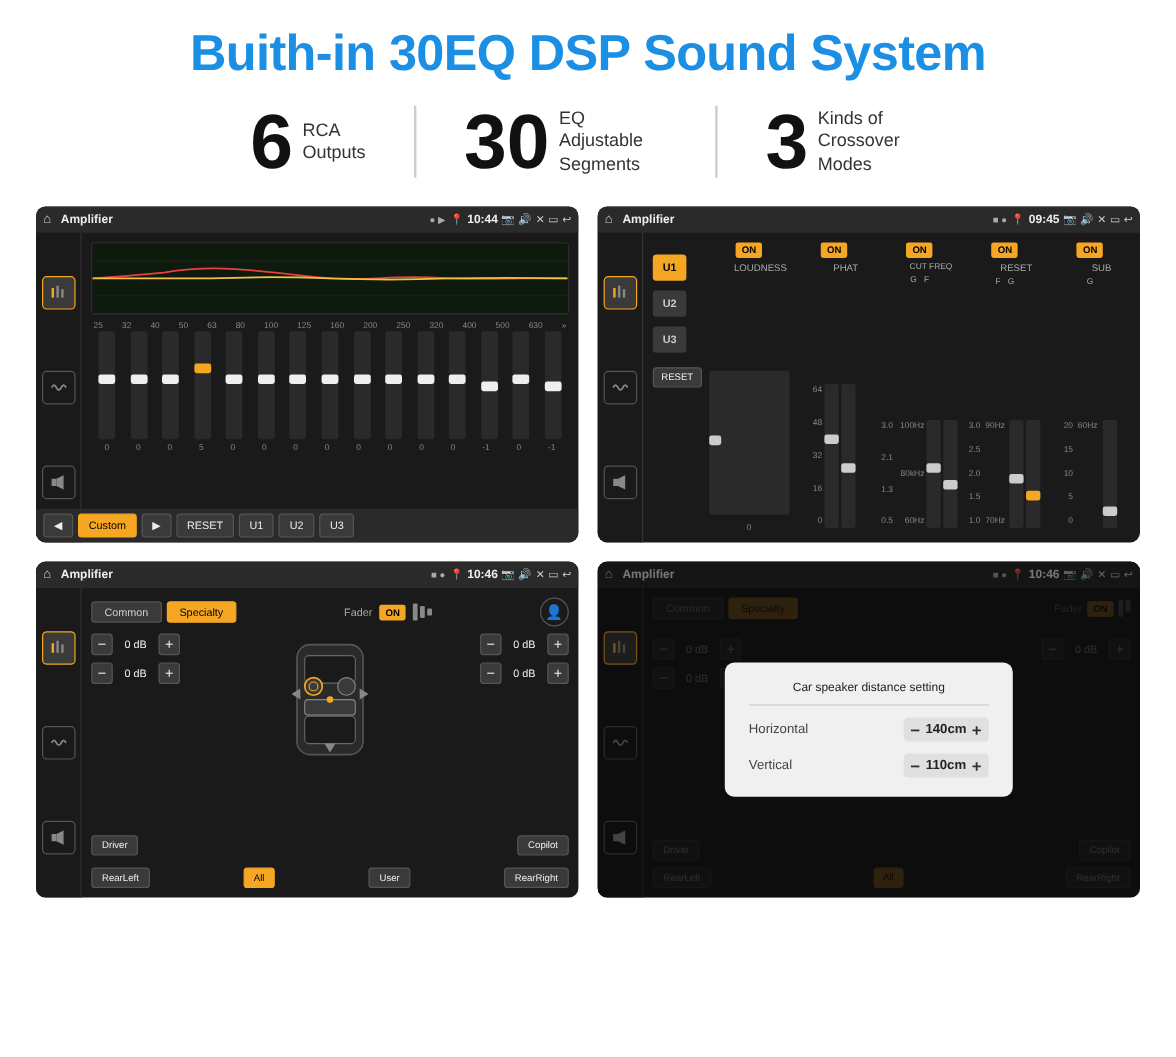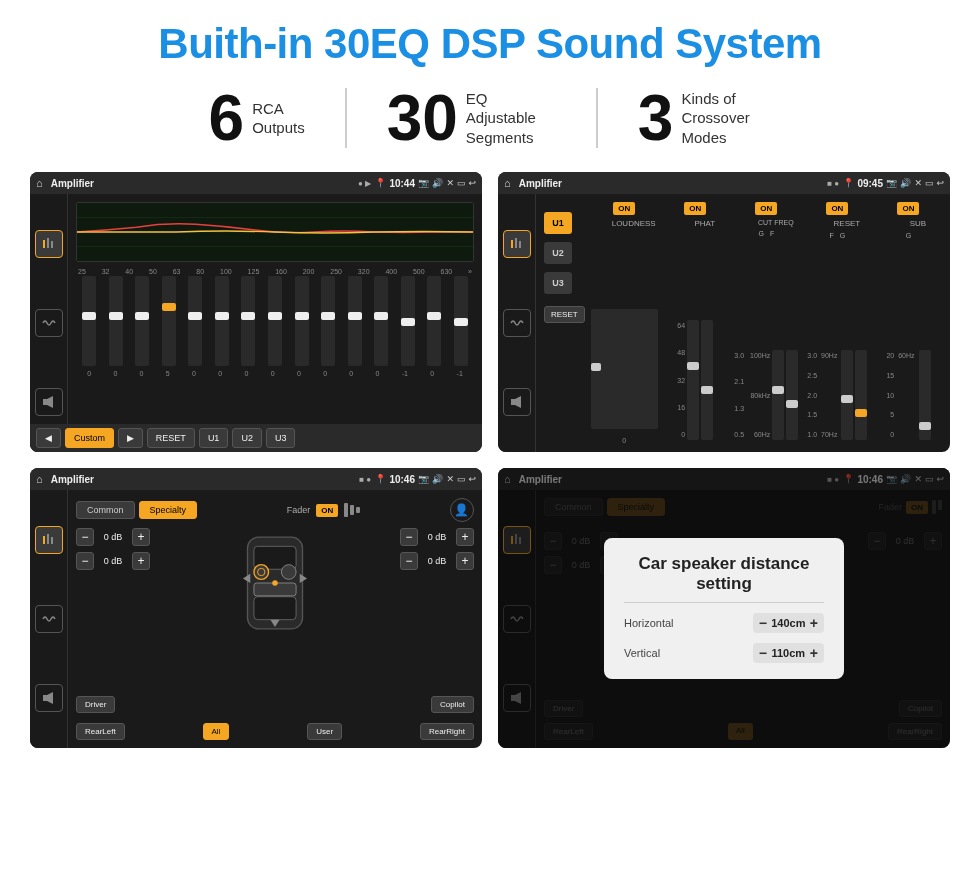--- a/index.html
+++ b/index.html
@@ -477,22 +477,22 @@
       background: #f0f0f0;
       border-radius: 8px;
       padding: 16px 20px;
       width: 240px;
       display: flex;
       flex-direction: column;
       gap: 10px;
     }
 
     .dialog-title {
-      font-size: 17px;
-      font-weight: bold;
+      font-size: 10px;
+      font-weight: normal;
       color: #222;
       text-align: center;
       border-bottom: 1px solid #ccc;
       padding-bottom: 8px;
     }
 
     .dialog-row {
       display: flex;
       align-items: center;
       justify-content: space-between;

